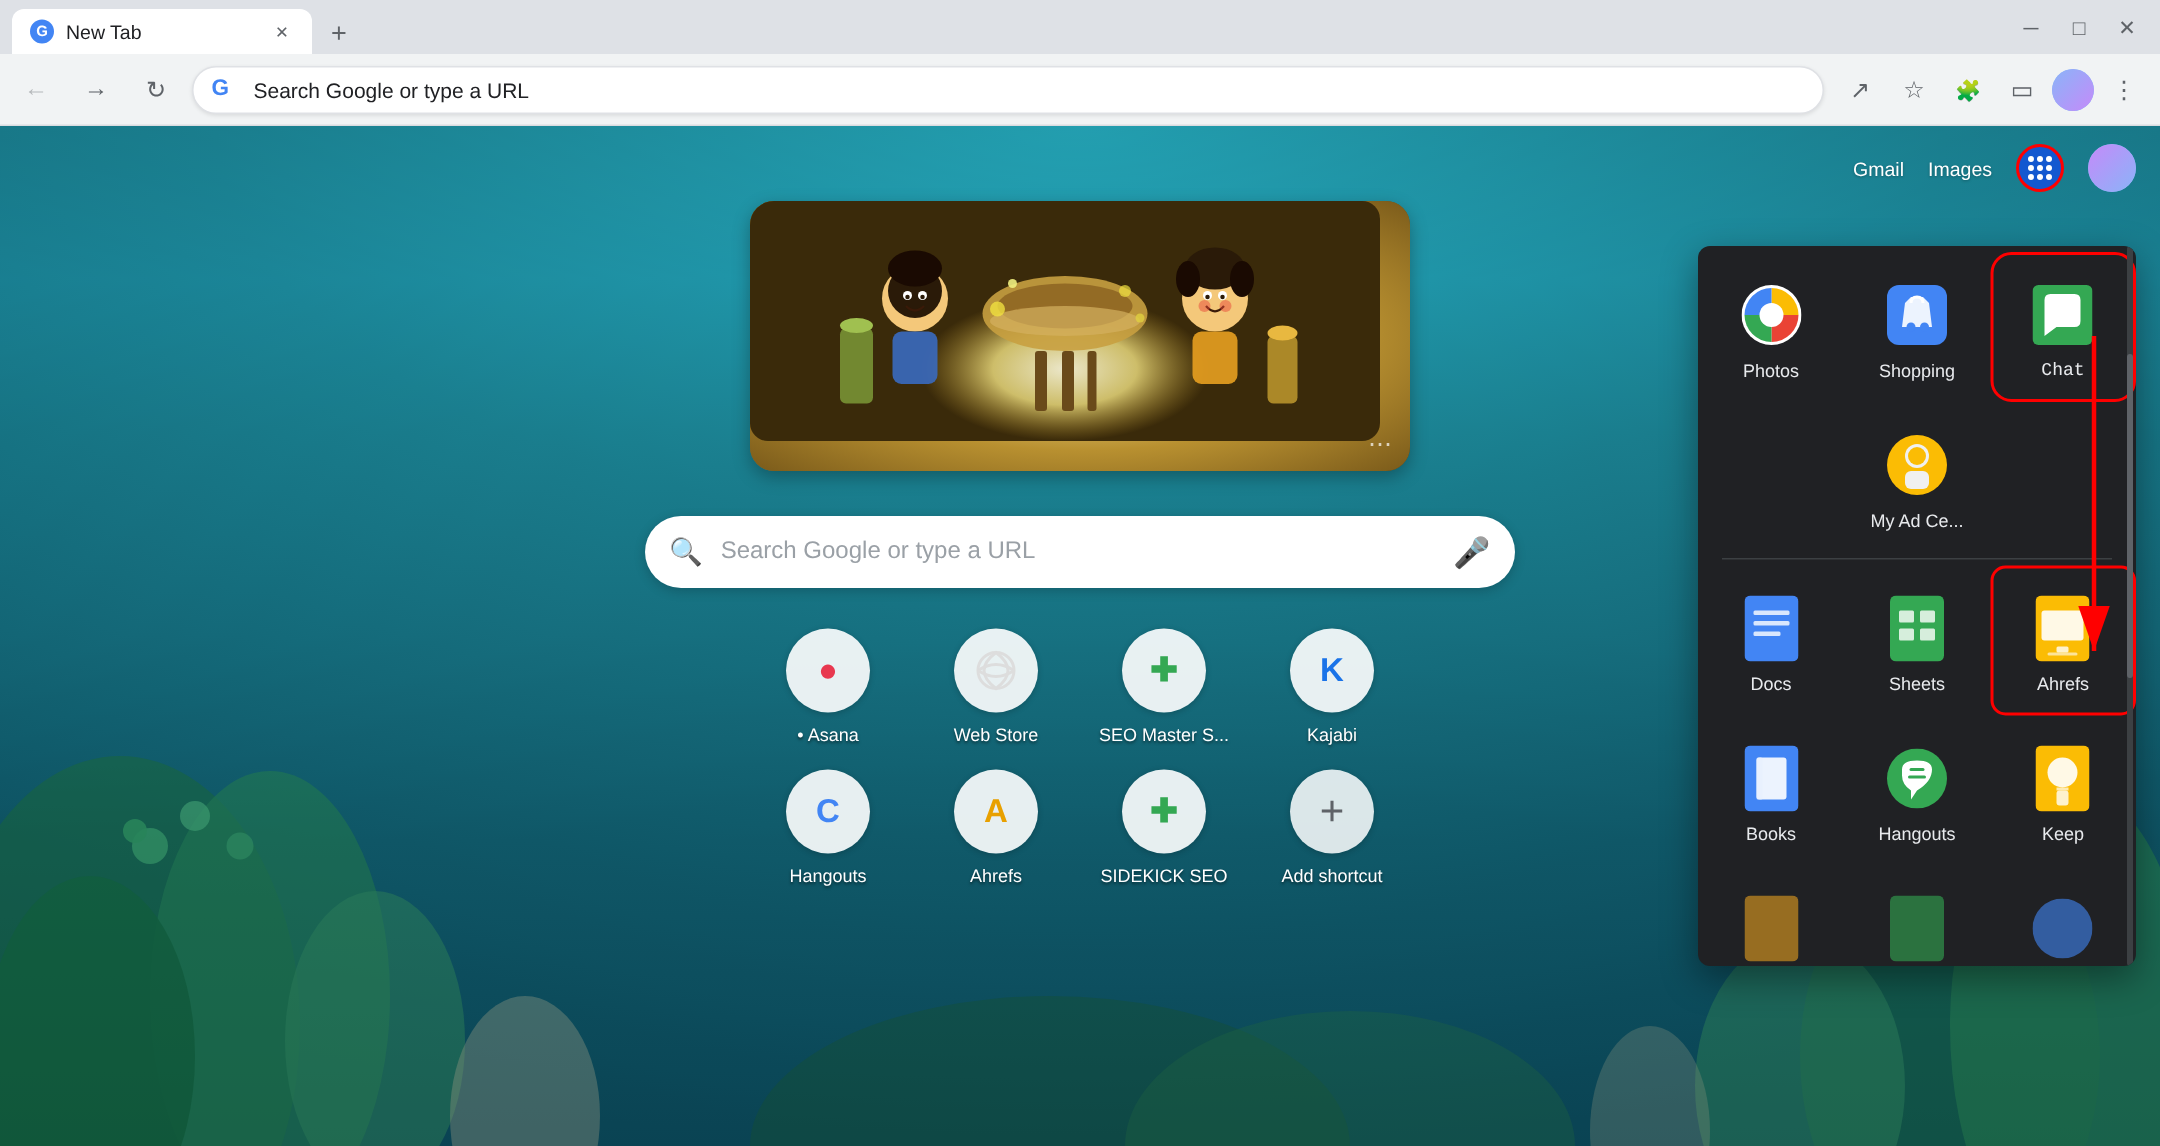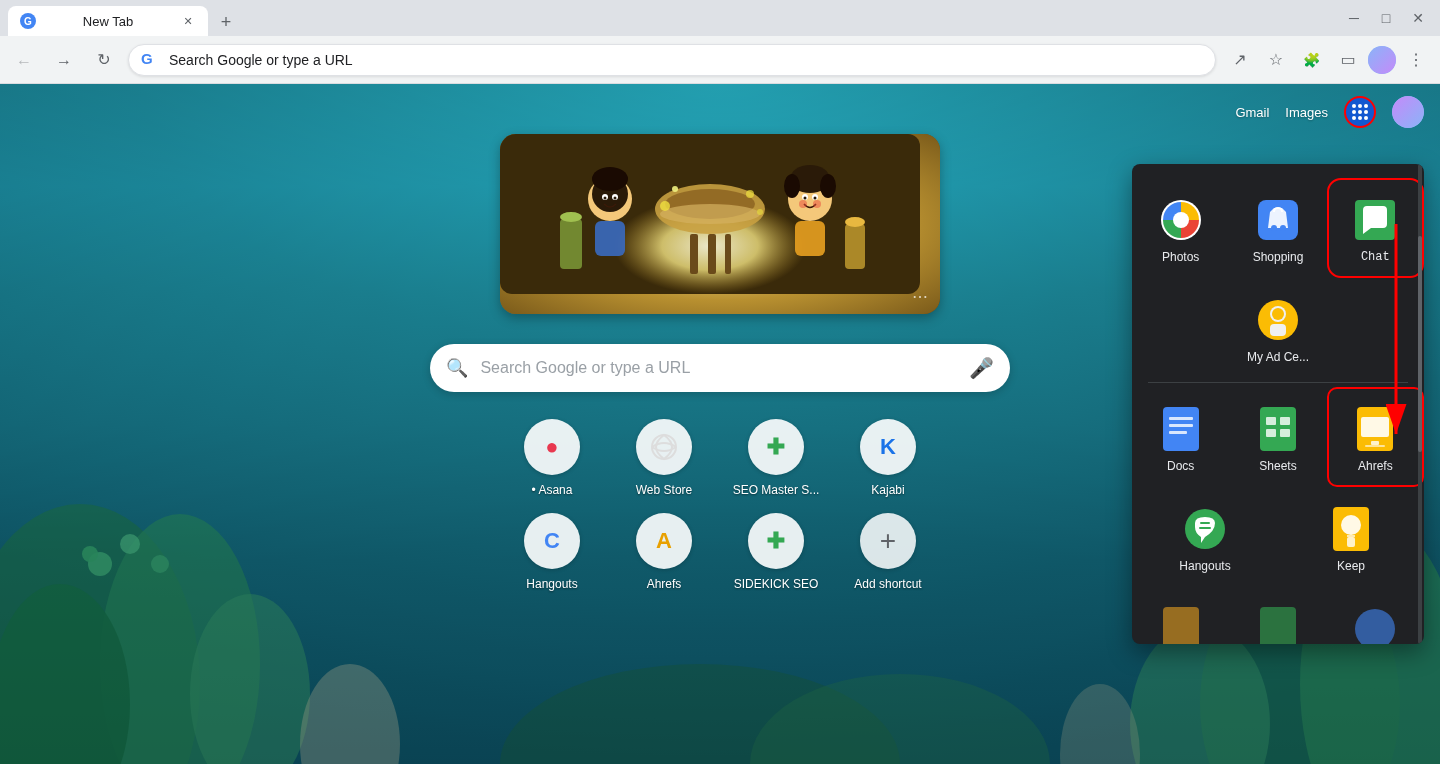--- a/index.html
+++ b/index.html
@@ -25,21 +25,21 @@
       display: flex;
       align-items: center;
       padding: 0 12px;
       gap: 8px;
       min-width: 200px;
       max-width: 240px;
       font-size: 13px;
       color: #202124;
     }
     .tab .tab-favicon { width: 16px; height: 16px; border-radius: 50%; background: #4285f4; display: flex; align-items: center; justify-content: center; font-size: 10px; color: #fff; font-weight: bold; }
-    .tab .tab-title { flex: 1; font-size: 13px; white-space: nowrap; overflow: hidden; text-overflow: ellipsis; text-align: center; }
+    .tab .tab-title { flex: 1; font-size: 13px; white-space: nowrap; overflow: hidden; text-overflow: ellipsis; }
     .tab .close-tab { width: 16px; height: 16px; border-radius: 50%; display: flex; align-items: center; justify-content: center; cursor: pointer; font-size: 11px; color: #5f6368; }
     .new-tab-btn { width: 28px; height: 28px; display: flex; align-items: center; justify-content: center; border-radius: 50%; cursor: pointer; font-size: 18px; color: #5f6368; margin-left: 4px; }
     .window-controls { display: flex; align-items: center; gap: 4px; margin-left: auto; }
     .win-btn { width: 28px; height: 28px; display: flex; align-items: center; justify-content: center; cursor: pointer; font-size: 14px; color: #5f6368; border-radius: 4px; }
 
     
     .address-bar {
       height: 48px;
       background: #f1f3f4;
       display: flex;
@@ -196,21 +196,21 @@
       position: absolute;
       top: 80px;
       right: 16px;
       width: 292px;
       background: #202124;
       border-radius: 8px;
       box-shadow: 0 8px 24px rgba(0,0,0,0.4);
       overflow: hidden;
       z-index: 20;
     }
-    .apps-panel-scroll { max-height: 480px; overflow-y: auto; padding: 14px 0; }
+    .apps-panel-scroll { max-height: 480px; overflow-y: auto; padding: 4px 0; }
     .apps-row { display: flex; }
     .app-item {
       flex: 1;
       display: flex;
       flex-direction: column;
       align-items: center;
       padding: 16px 8px 12px;
       cursor: pointer;
       border-radius: 8px;
       margin: 2px;
@@ -557,20 +557,30 @@
                 <rect x="8" y="38" width="20" height="2" rx="1" fill="white" opacity="0.6"></rect>
               </svg>
             </div>
             <span class="app-label">Ahrefs</span>
           </div>
         </div>
 
         <div class="apps-row">
           <div class="app-item">
             <div class="app-icon-wrap">
+              <svg width="36" height="44" viewBox="0 0 36 44">
+                <rect width="36" height="44" rx="4" fill="#4285f4"></rect>
+                <rect x="8" y="8" width="20" height="28" rx="2" fill="white" opacity="0.9"></rect>
+                <rect x="8" y="8" width="4" height="28" rx="1" fill="#e8f0fe" opacity="0.8"></rect>
+              </svg>
+            </div>
+            <span class="app-label">Books</span>
+          </div>
+          <div class="app-item">
+            <div class="app-icon-wrap">
               <svg width="40" height="40" viewBox="0 0 40 40">
                 <circle cx="20" cy="20" r="20" fill="#34a853"></circle>
                 <path d="M10 14 Q10 8 20 8 Q30 8 30 14 Q30 22 20 28 L16 34 L16 28 Q10 24 10 18Z" fill="white"></path>
                 <rect x="15" y="13" width="10" height="2" rx="1" fill="#34a853"></rect>
                 <rect x="14" y="18" width="12" height="2" rx="1" fill="#34a853"></rect>
               </svg>
             </div>
             <span class="app-label">Hangouts</span>
           </div>
           <div class="app-item">

